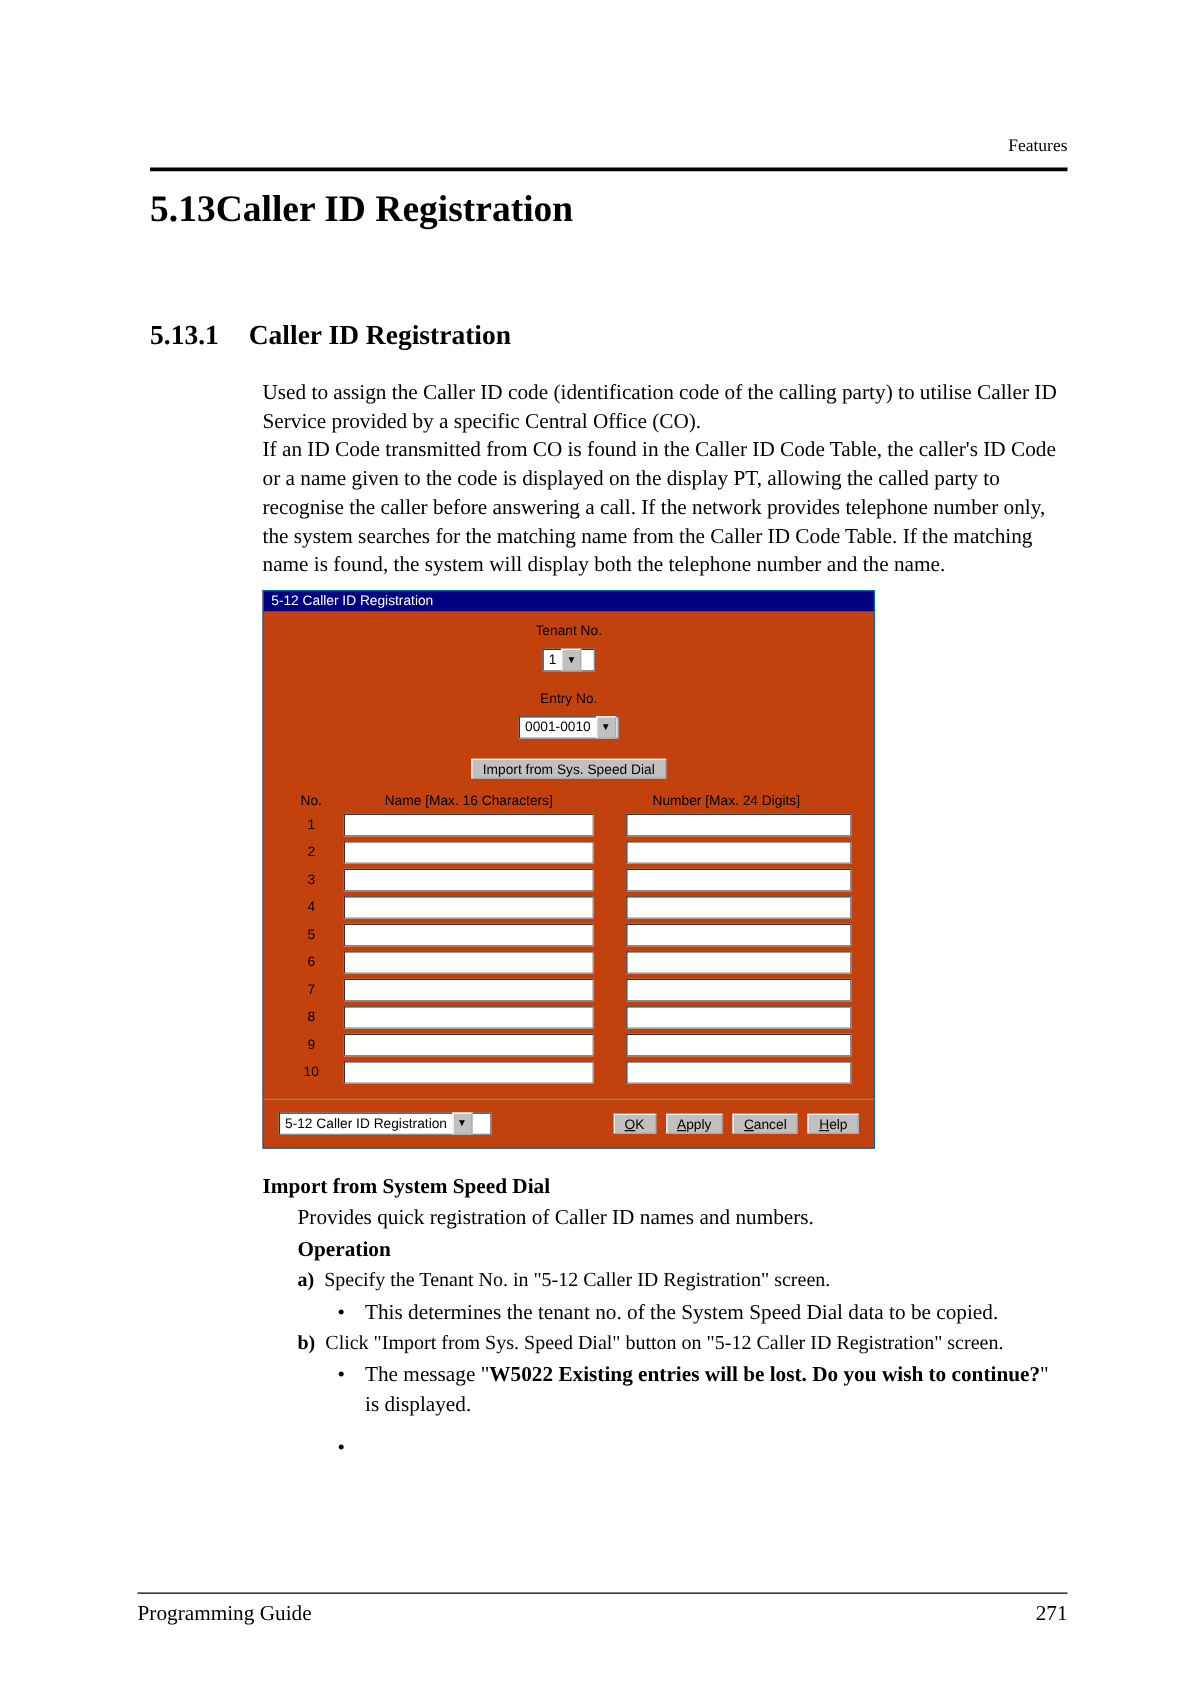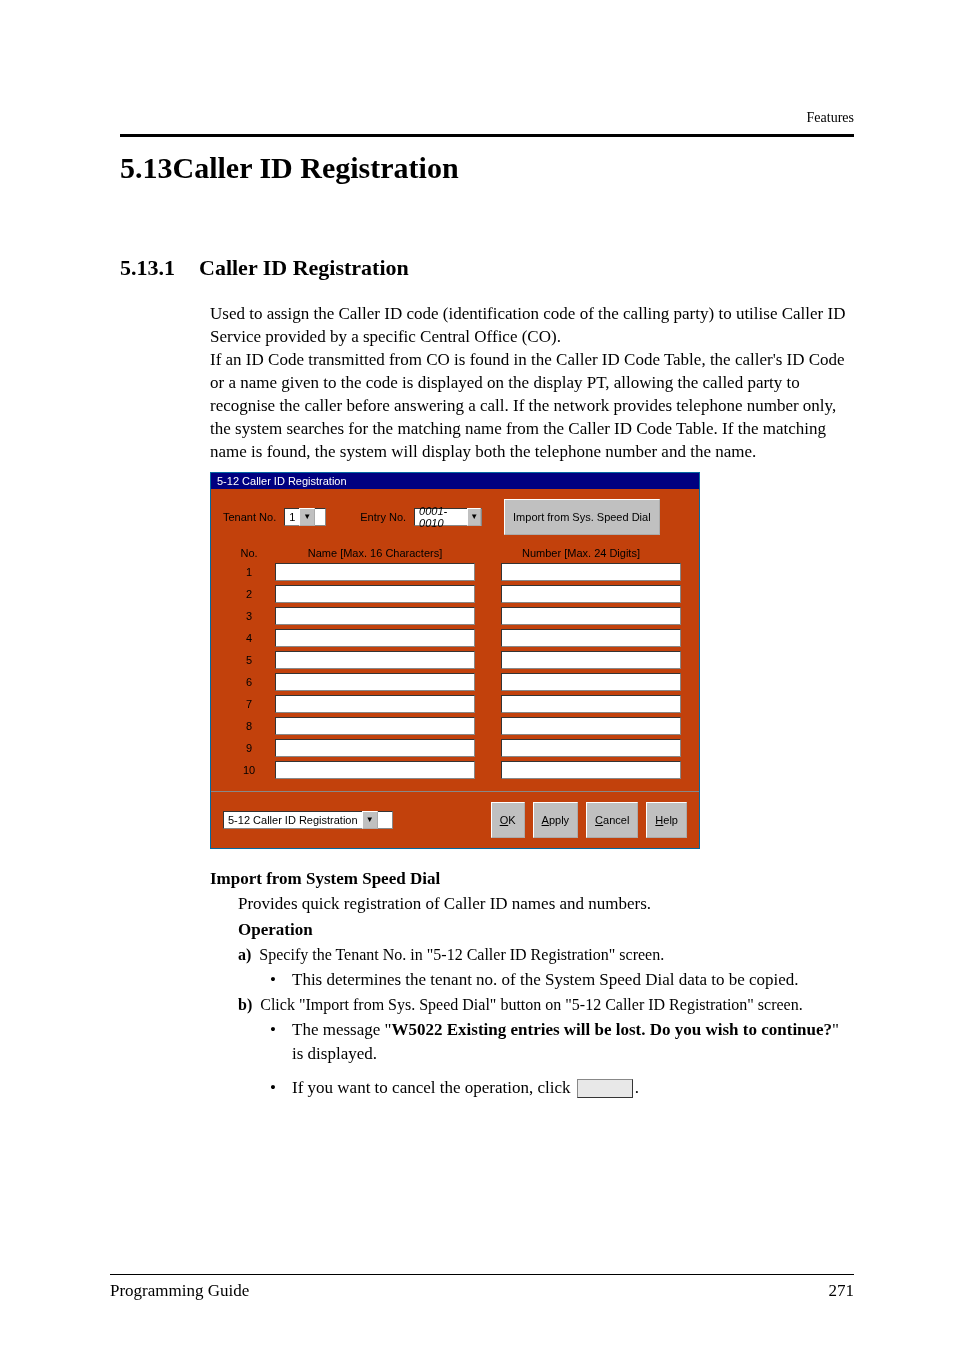--- a/index.html
+++ b/index.html
@@ -63,20 +63,21 @@
     background: #000080;
     color: #fff;
     padding: 2px 6px;
     font-size: 11px;
   }
   .dialog-top {
     padding: 10px 12px 6px 12px;
     display: flex;
     align-items: center;
     gap: 8px;
+    flex-direction: column;
   }
   .dlabel { white-space: nowrap; }
   .select {
     display: inline-flex;
     align-items: center;
     background: #fff;
     border: 1px inset #888;
     height: 18px;
     padding: 0 0 0 4px;
     box-sizing: border-box;
@@ -92,21 +93,21 @@
     justify-content: center;
     font-size: 8px;
     margin-left: 2px;
   }
   .btn {
     background: #c0c0c0;
     border: 1px outset #fff;
     padding: 2px 8px;
     font-size: 11px;
     font-family: inherit;
-    height: 36px;
+    height: 16px;
     box-sizing: border-box;
     cursor: pointer;
   }
   .grid-head {
     display: flex;
     padding: 6px 12px 4px 12px;
   }
   .grid-head .c1 { width: 52px; text-align: center; }
   .grid-head .c2 { width: 200px; text-align: center; }
   .grid-head .c3 { flex: 1; text-align: center; }
@@ -206,21 +207,21 @@
   <div class="dialog">
     <div class="dialog-title">5-12 Caller ID Registration</div>
     <div class="dialog-top">
       <span class="dlabel">Tenant No.</span>
       <span class="select" style="width:42px;">
         <span class="sel-text">1</span>
         <span class="arrow">▼</span>
       </span>
       <span style="width:18px;"></span>
       <span class="dlabel">Entry No.</span>
-      <span class="select" style="width:68px;font-style:italic;">
+      <span class="select" style="width:80px;">
         <span class="sel-text">0001-0010</span>
         <span class="arrow">▼</span>
       </span>
       <span style="width:6px;"></span>
       <button class="btn">Import from Sys. Speed Dial</button>
     </div>
 
     <div class="grid-head">
       <div class="c1">No.</div>
       <div class="c2">Name [Max. 16 Characters]</div>
@@ -312,23 +313,20 @@
     <span>Click "Import from Sys. Speed Dial" button on "5-12 Caller ID Registration" screen.</span>
   </div>
   <div class="bullet">
     <span class="dot">•</span>
     <span>
       <span>The message "</span><b>W5022 Existing entries will be lost. Do you wish to continue?</b><span>" is displayed.</span>
     </span>
   </div>
   <div class="bullet" style="margin-top:10px;">
     <span class="dot">•</span>
-    <span>
-      <span>If you want to cancel the operation, click </span><span class="inline-btn"></span><span>.</span>
-    </span>
   </div>
 
   <div class="footer">
     <hr class="hr-thin">
     <div class="footer-row">
       <span>Programming Guide</span>
       <span>271</span>
     </div>
   </div>
 </div>

